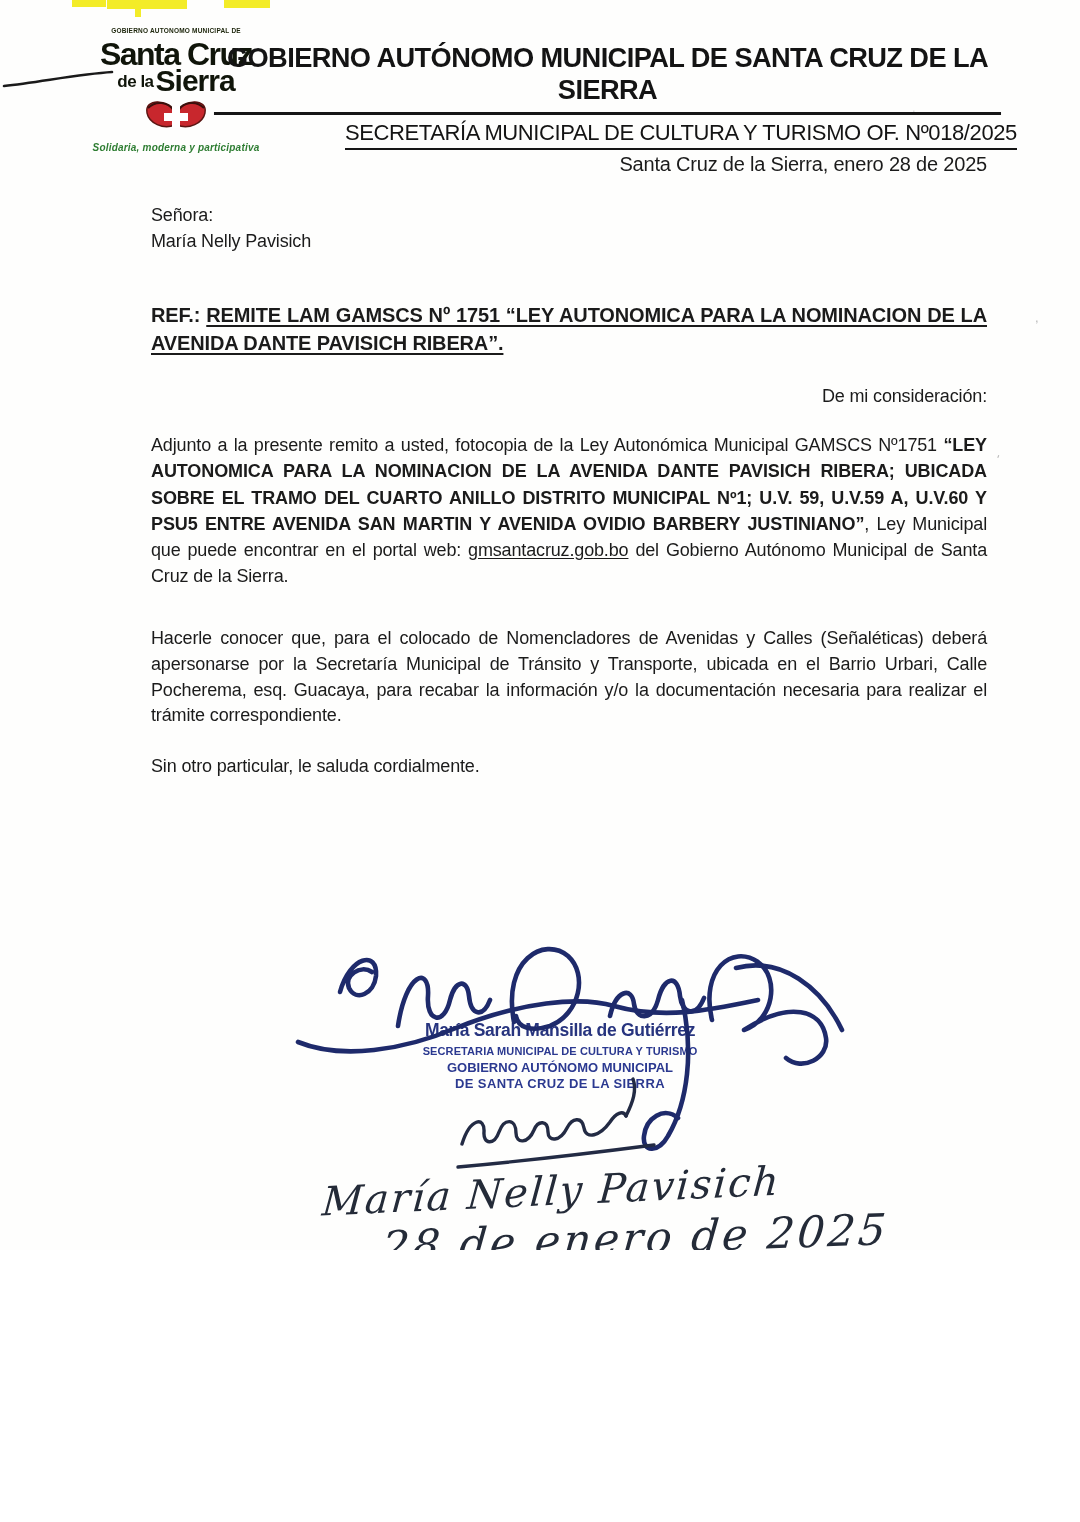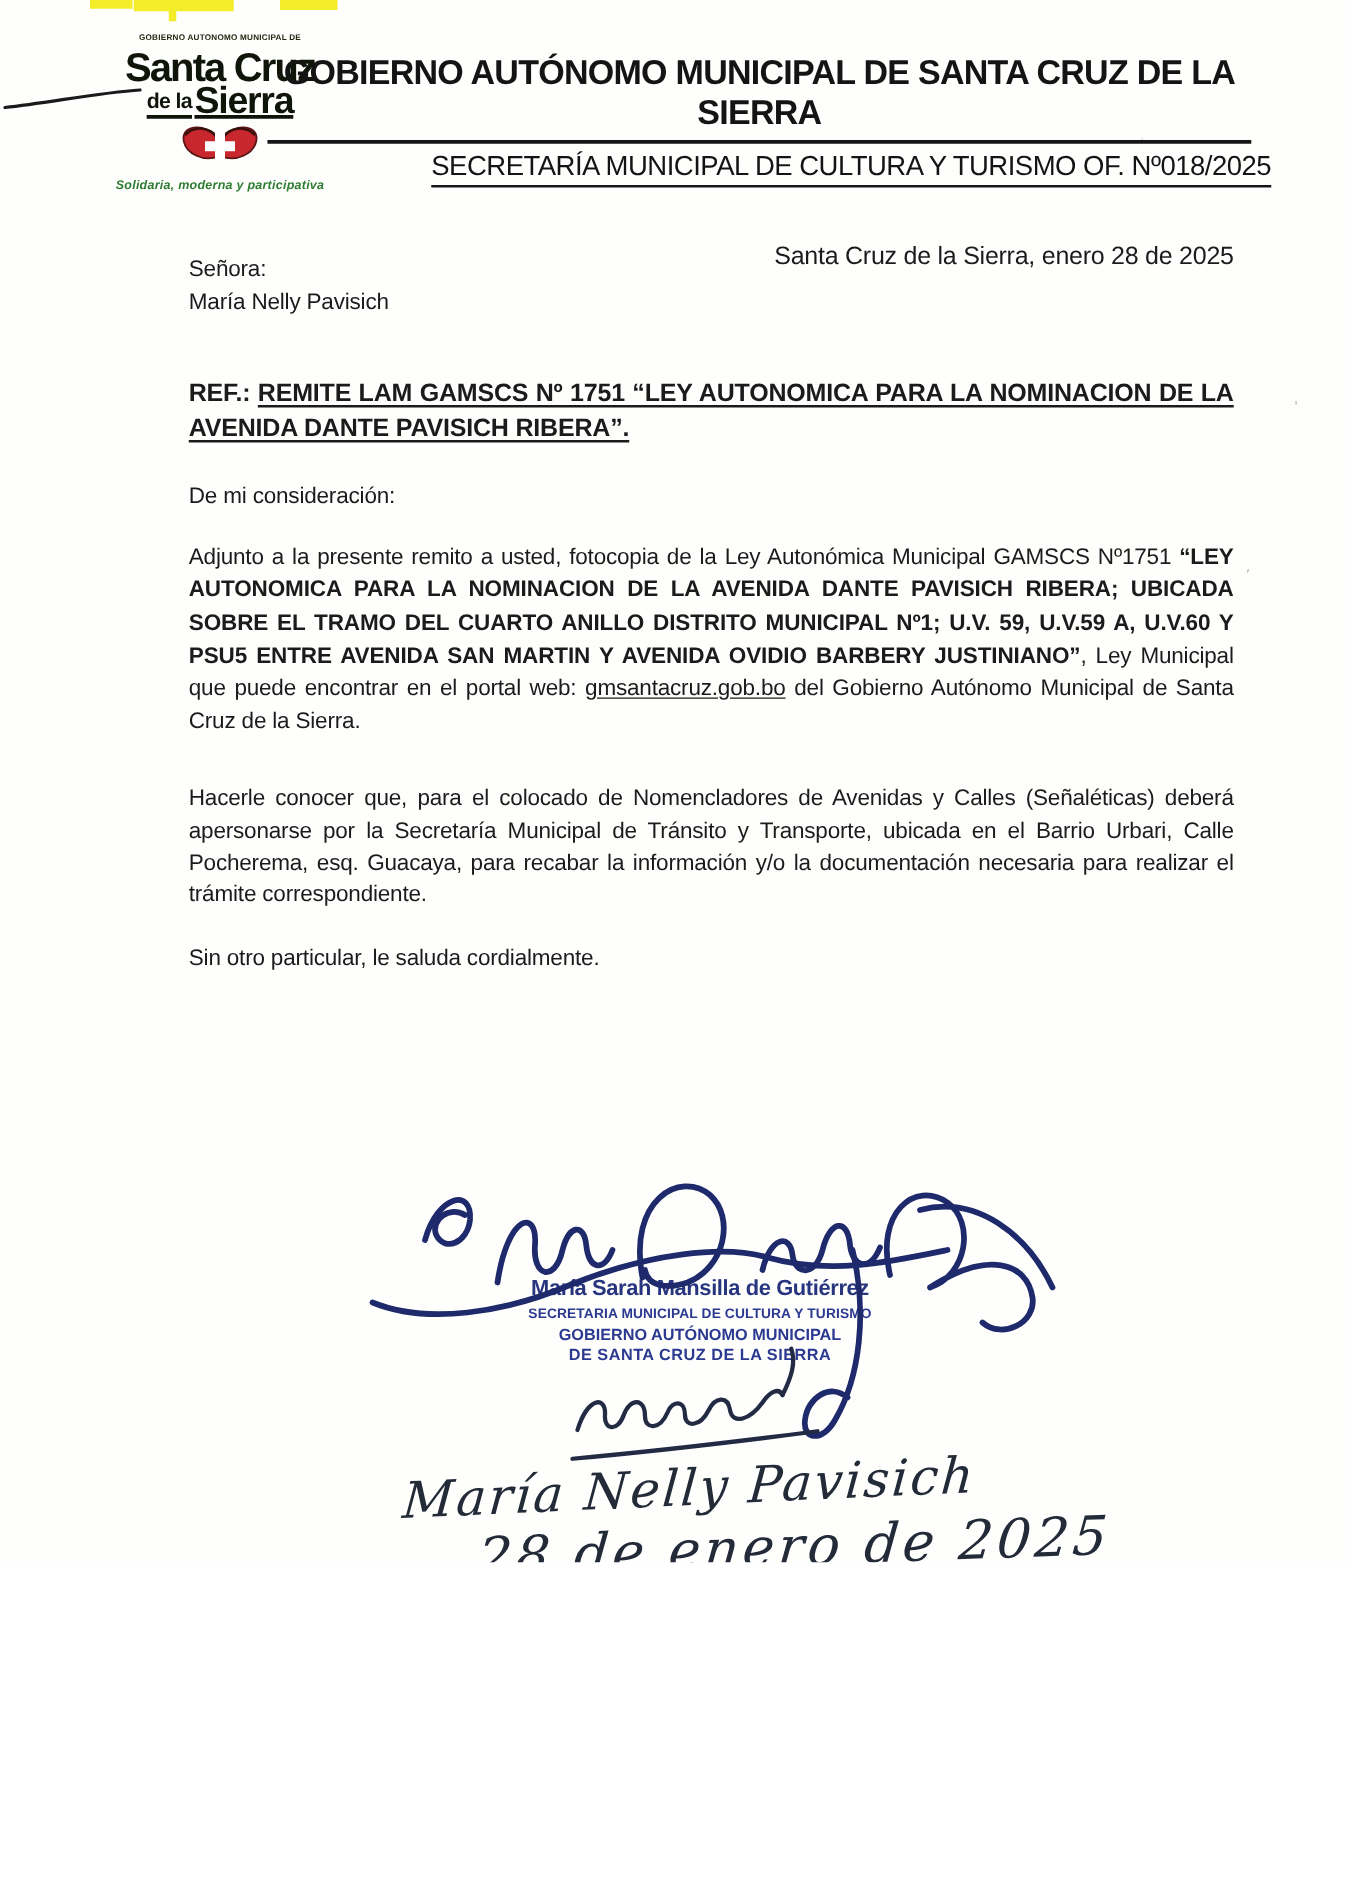--- a/index.html
+++ b/index.html
@@ -12,46 +12,46 @@
   .hl{position:absolute;top:0;background:#f3ec28;filter:blur(.4px);}
   .hl.a{left:72px;width:34px;height:7px;}
   .hl.b{left:107px;width:80px;height:9px;}
   .hl.b:after{content:"";position:absolute;left:28px;top:8px;width:6px;height:9px;background:#f3ec28;}
   .hl.c{left:224px;width:46px;height:8px;}
 
   
   .logo{position:absolute;left:72px;top:28px;width:208px;text-align:center;line-height:1;}
   .logo .tiny{font-size:6.5px;font-weight:bold;color:#20290f;letter-spacing:.2px;}
   .logo .big{font-size:32px;font-weight:bold;color:#10150a;letter-spacing:-1.5px;margin-top:3px;}
-  .logo .mid{font-size:30px;font-weight:bold;color:#10150a;letter-spacing:-1px;margin-top:-4px;text-decoration:underline;}
+  .logo .mid{font-size:30px;font-weight:bold;color:#10150a;letter-spacing:-1px;margin-top:-4px;}
   .logo .mid .dela{font-size:17px;letter-spacing:-0.5px;position:relative;top:-4px;margin-right:2px;}
   .logo .slogan{font-size:10px;font-weight:bold;font-style:italic;color:#2e7d32;margin-top:4px;letter-spacing:.2px;}
   .penline{position:absolute;left:0;top:62px;width:120px;height:30px;}
 
   
   .title{
     position:absolute;left:210px;top:42px;width:795px;text-align:center;
     font-size:27.5px;font-weight:bold;color:#141414;letter-spacing:-0.6px;
     border-bottom:3.5px solid #161616;padding-bottom:6px;transform:scaleX(.99);
   }
   .subject{
     position:absolute;left:345px;top:120px;
     font-size:22px;font-weight:normal;color:#141414;letter-spacing:-0.4px;
     border-bottom:2.5px solid #161616;padding-bottom:2px;
   }
   .placedate{
-    position:absolute;right:93px;top:153px;font-size:20px;color:#1b1b1b;letter-spacing:-0.2px;margin-top:41px;
+    position:absolute;right:93px;top:153px;font-size:20px;color:#1b1b1b;letter-spacing:-0.2px;
   }
 
   
   .block{position:absolute;left:151px;width:836px;font-size:18px;line-height:26px;letter-spacing:-0.15px;color:#1b1b1b;}
   .addr{top:202px;}
   .ref{top:302px;font-weight:bold;text-align:justify;font-size:20px;line-height:27.5px;}
   .ref .u{text-decoration:underline;text-decoration-thickness:2.2px;text-underline-offset:3px;}
-  .greet{top:383px;}
+  .greet{top:383px;text-align:right;}
   .p1{top:432px;text-align:justify;line-height:26.3px;}
   .p1 b{letter-spacing:-0.1px;}
   .p1 .u{text-decoration:underline;text-underline-offset:2px;}
   .p2{top:626px;text-align:justify;line-height:25.8px;}
   .close{top:753px;}
 
   
   .stamp{position:absolute;left:392px;top:1022px;width:336px;text-align:center;color:#2b3990;line-height:1;}
   .stamp .s-name{font-size:17.5px;font-weight:bold;letter-spacing:-0.3px;color:#27347e;}
   .stamp .s2{font-size:11px;font-weight:bold;margin-top:6px;letter-spacing:.1px;}

